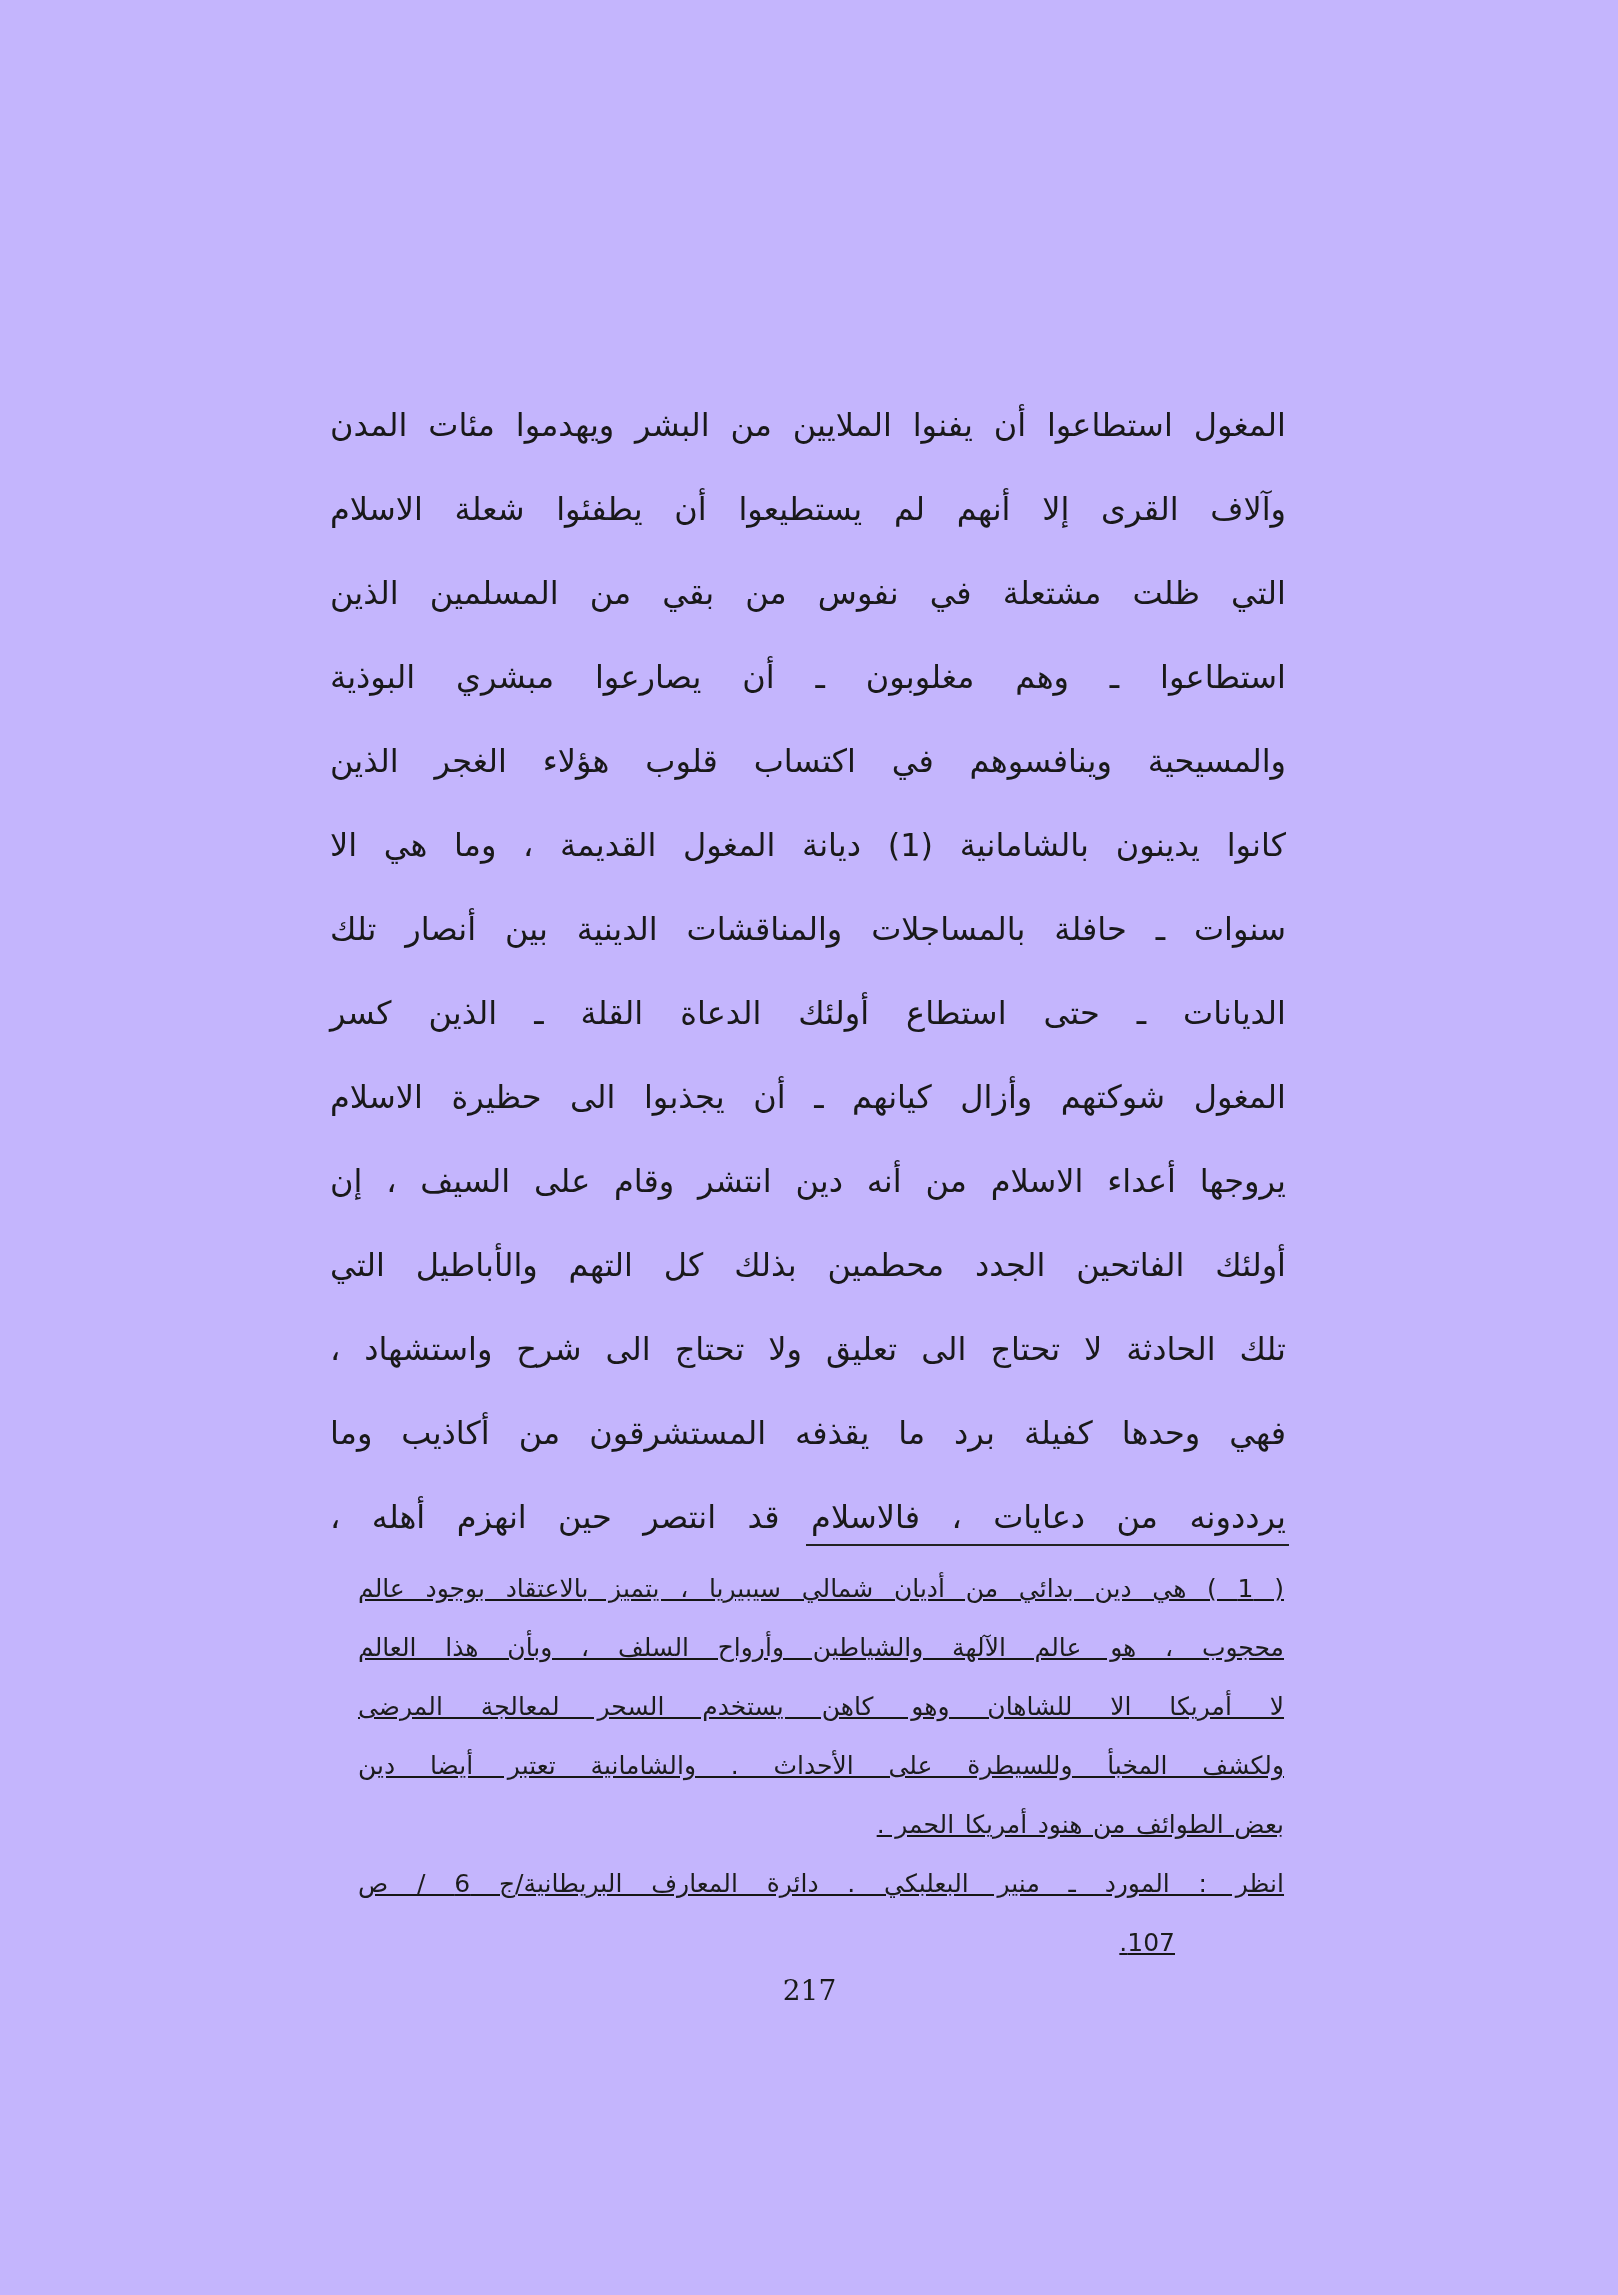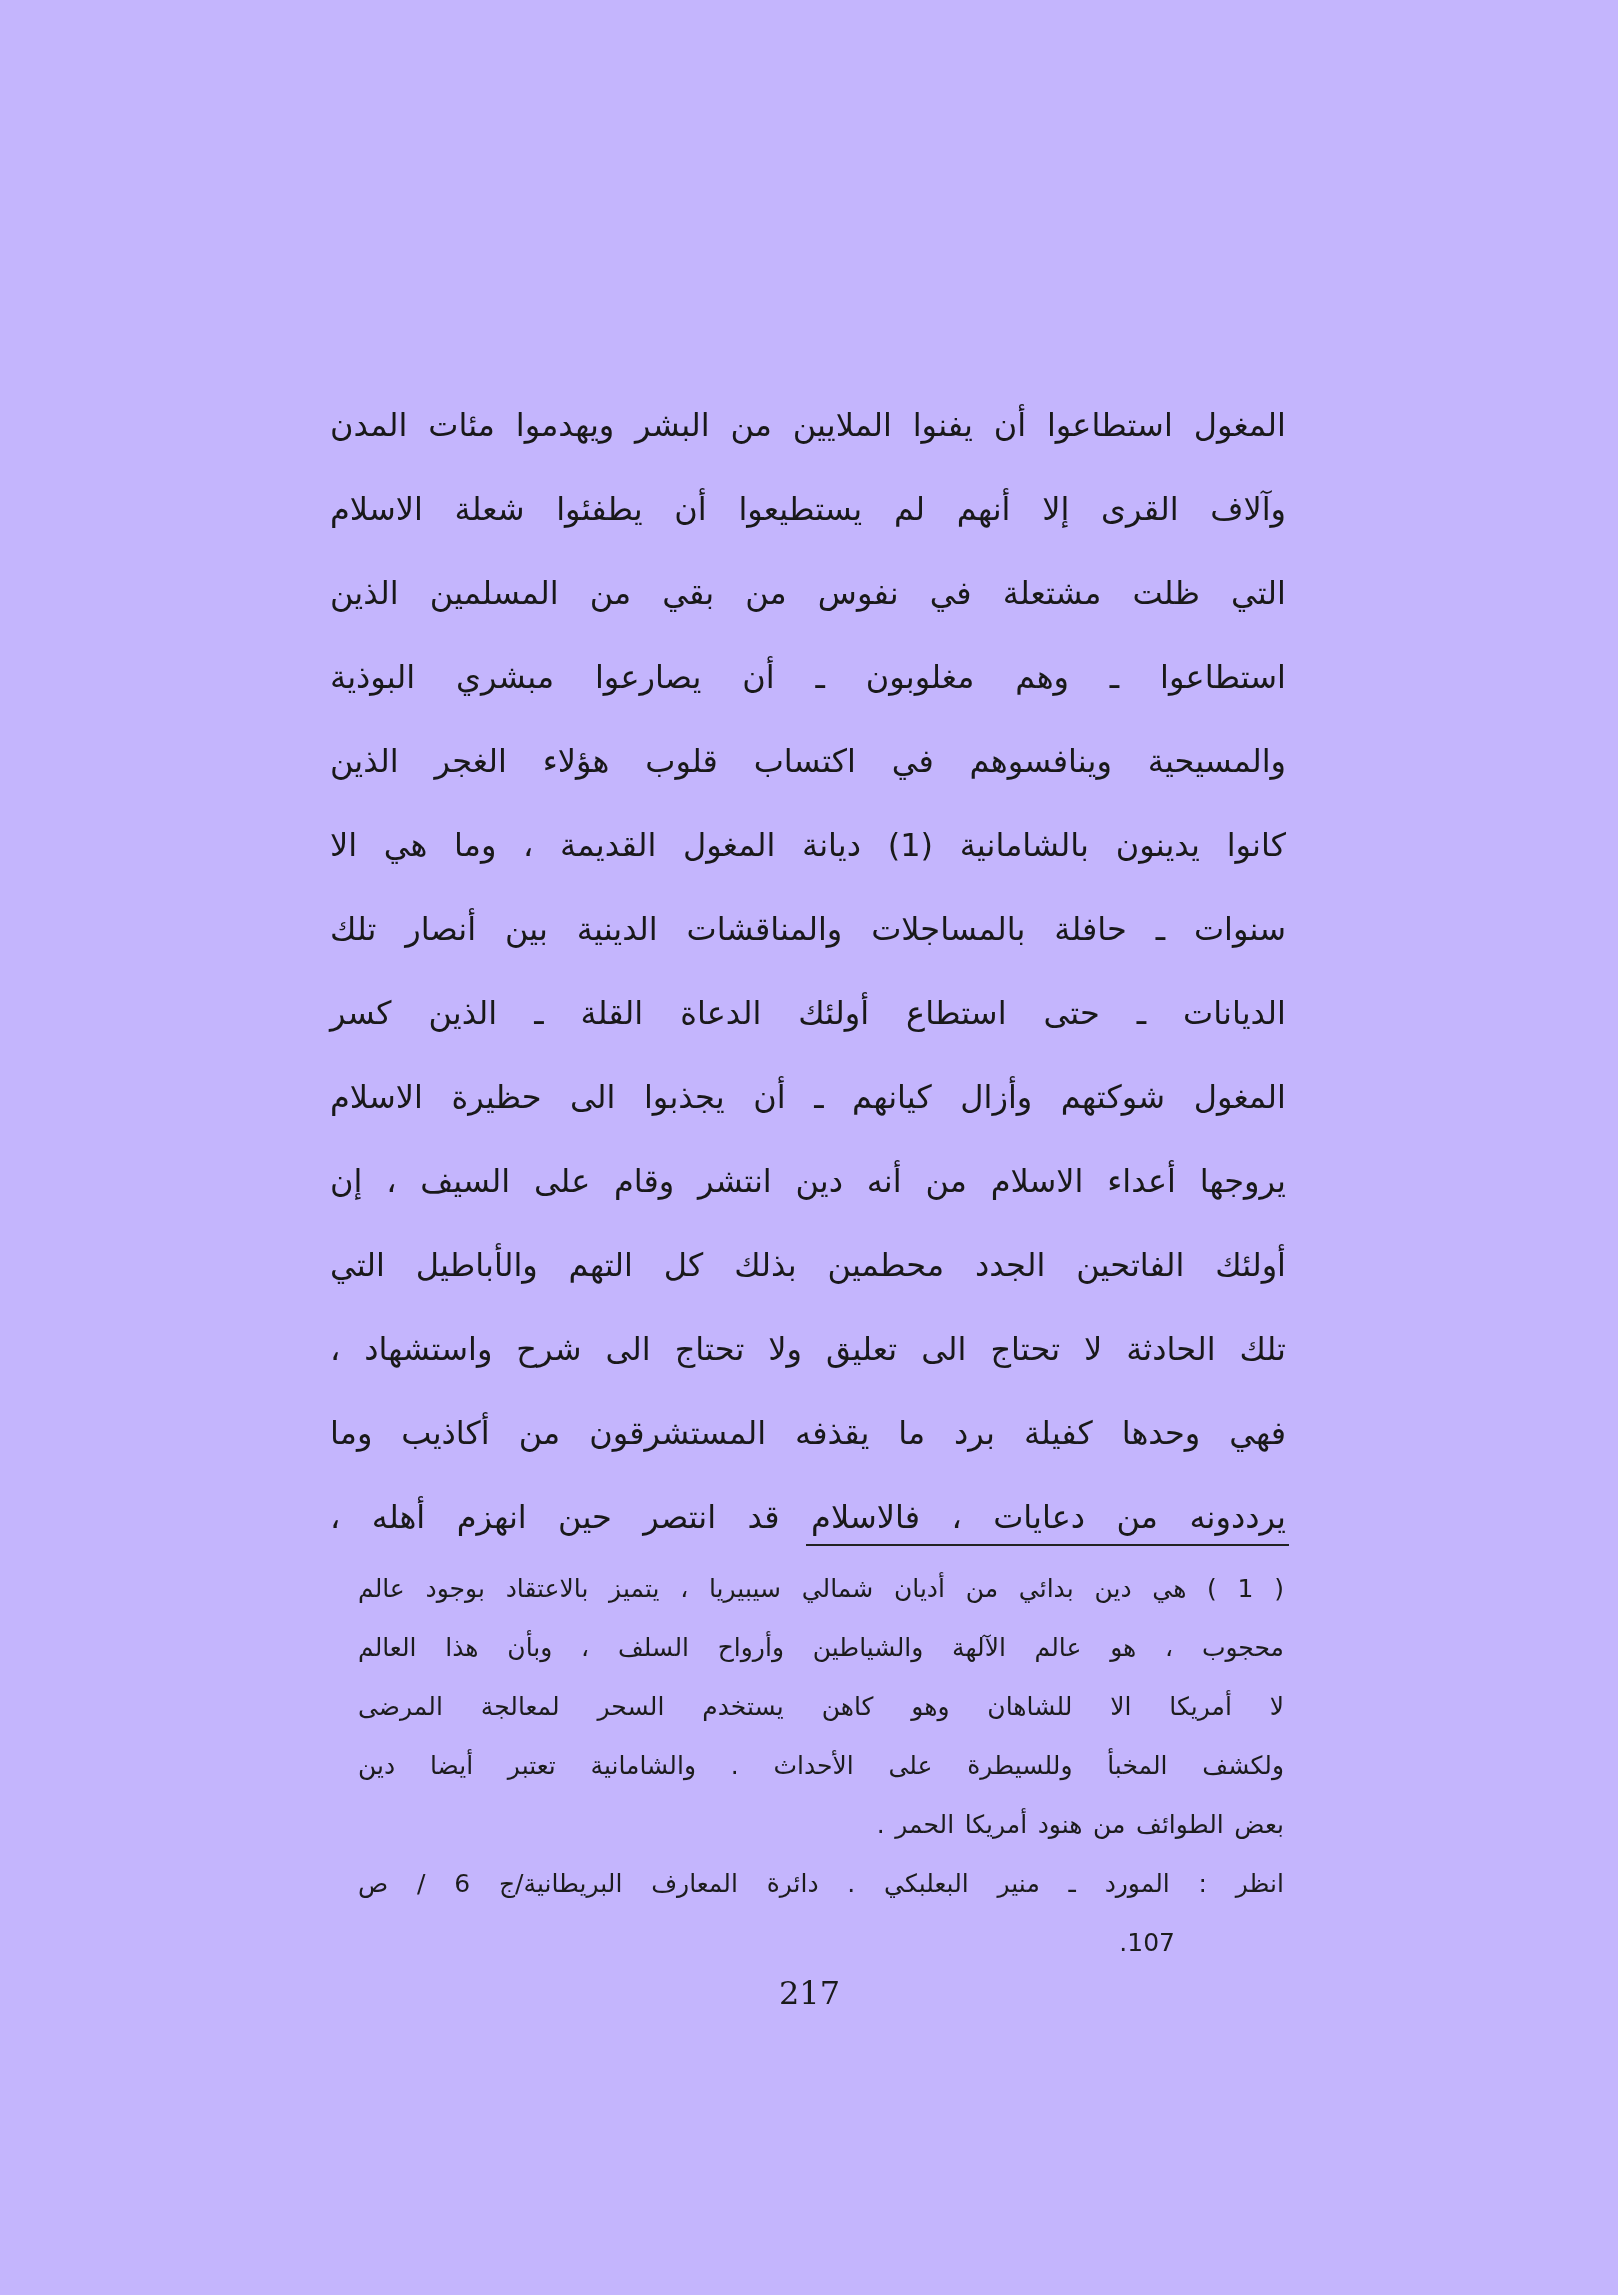--- a/index.html
+++ b/index.html
@@ -43,20 +43,21 @@
     width: 483px;
     height: 0;
     border-top: 2.6px solid #222;
   }
   .footnote {
     position: absolute;
     top: 1559px;
     right: 335px;
     width: 926px;
     direction: rtl;
+    text-decoration: underline;
   }
   .footnote-line {
     font-size: 25px;
     line-height: 59px;
     text-align: justify;
     text-align-last: justify;
     word-spacing: 2.6px;
     color: #1c1c1c;
   }
   .footnote-line.short {
@@ -69,21 +70,21 @@
     padding-left: 0;
     padding-right: 109px;
   }
   .page-number {
     position: absolute;
     top: 1974px;
     left: 0;
     width: 100%;
     text-align: center;
     font-family: "DejaVu Serif", serif;
-    font-size: 32px;
+    font-size: 28px;
     color: #1a1a1a;
   }
 </style>
 </head>
 <body>
 
 <div class="page">
 
   <div class="body-text">
     <div class="body-line">المغول استطاعوا أن يفنوا الملايين من البشر ويهدموا مئات المدن</div>

